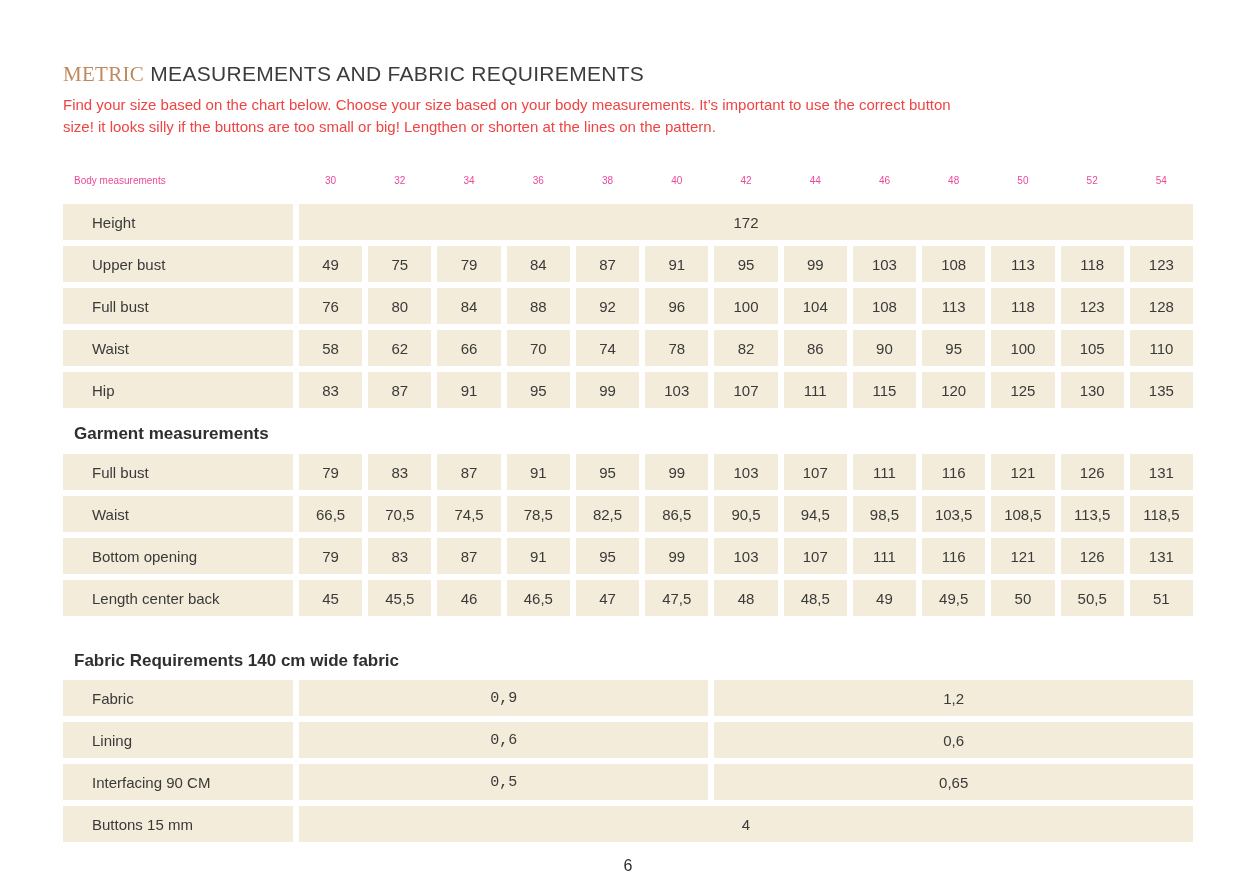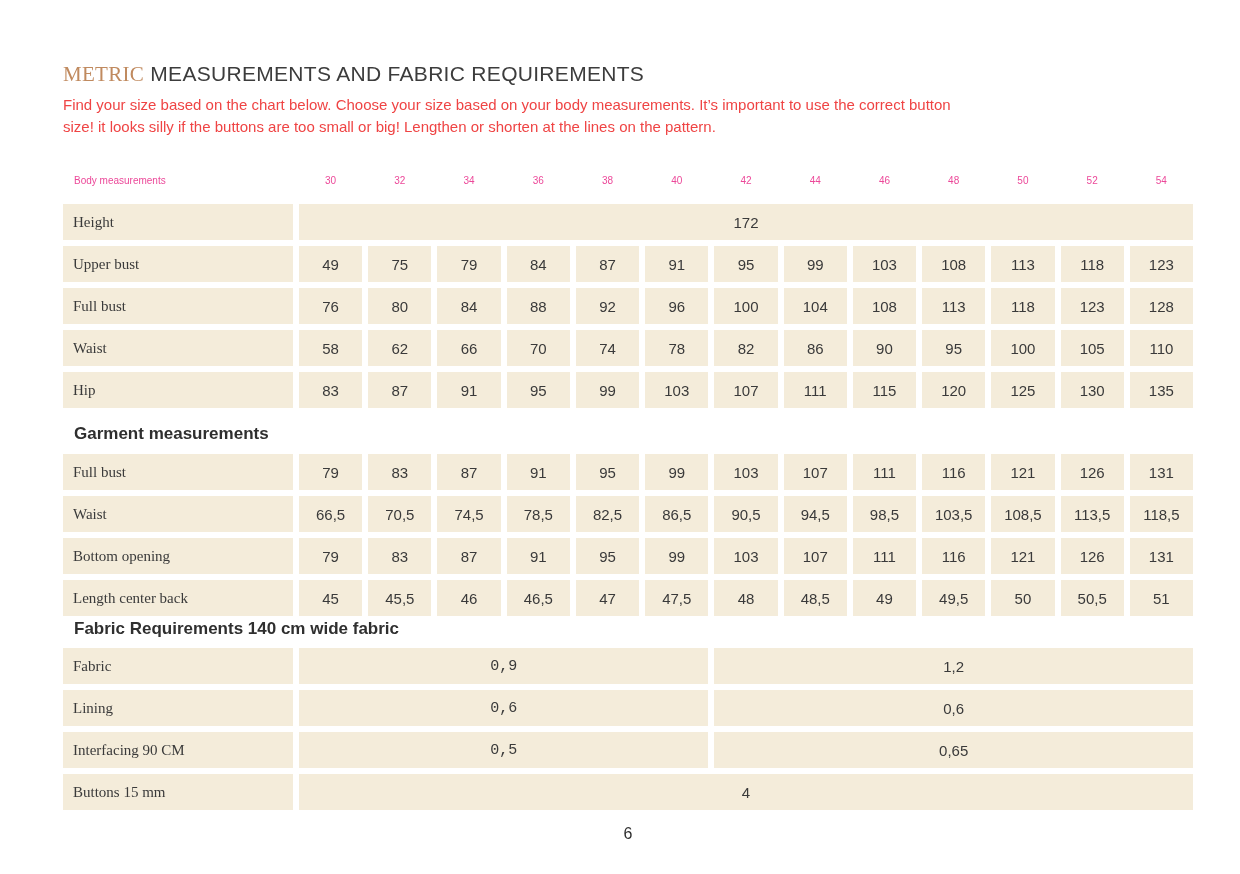--- a/index.html
+++ b/index.html
@@ -35,31 +35,31 @@
   }
   .hdr .hlabel { justify-content: flex-start; padding-left: 11px; }
 
   .cell {
     background: #f4ecda;
     height: 36px;
     display: flex; align-items: center; justify-content: center;
     font-size: 15px; color: #3a3a3a;
   }
   .cell.label {
-    justify-content: flex-start; padding-left: 10px; box-sizing: border-box; font-family: Liberation Serif, serif;
+    justify-content: flex-start; padding-left: 29px; box-sizing: border-box;
   }
   .span13 { grid-column: span 13; }
   .span6  { grid-column: span 6; font-family: Liberation Mono, monospace; }
   .span7  { grid-column: span 7; }
 
   h2.section {
     margin: 16px 0 10px 0; padding-left: 11px;
     font-size: 17px; font-weight: 700; color: #2f2f2f;
   }
-  h2.fabric-h { margin-top: 3px; margin-bottom: 9px; }
+  h2.fabric-h { margin-top: 35px; margin-bottom: 9px; }
 
   .page-number {
     margin-top: 15px; text-align: center;
     font-size: 16px; color: #2f2f2f;
   }
 </style>
 </head>
 <body>
 
 <div class="page">

